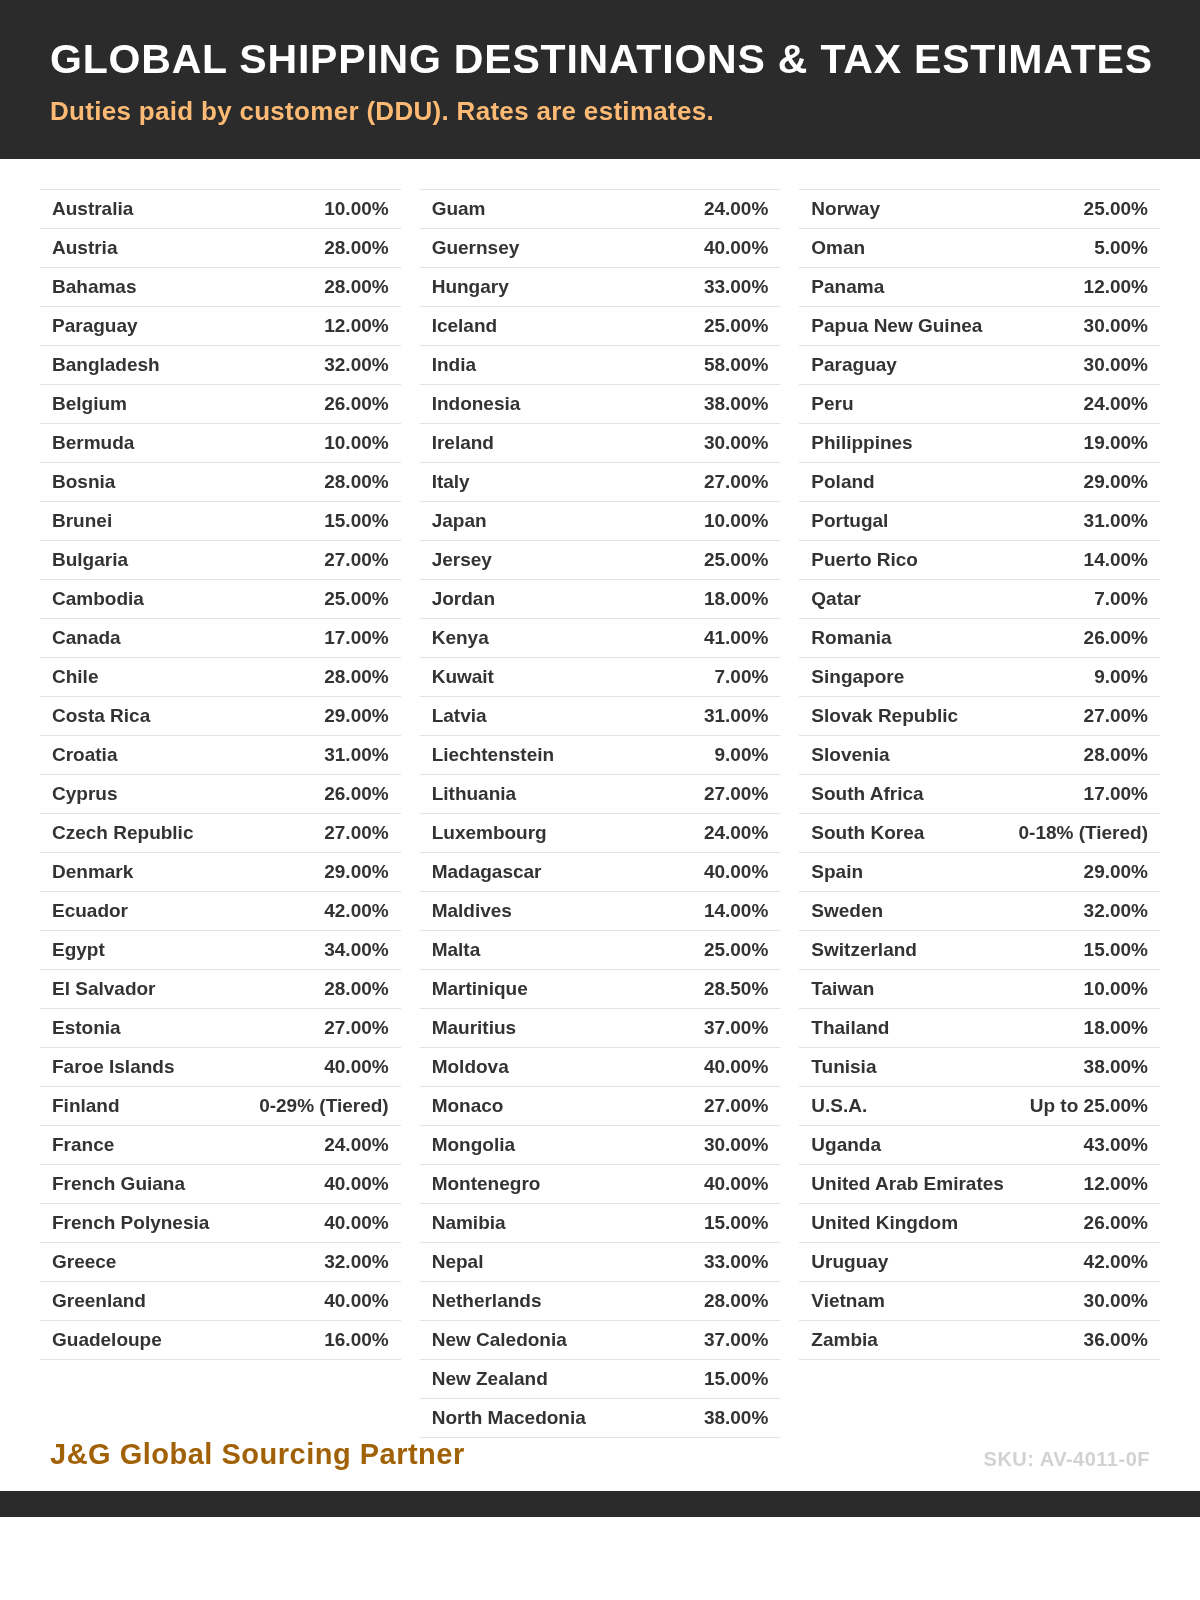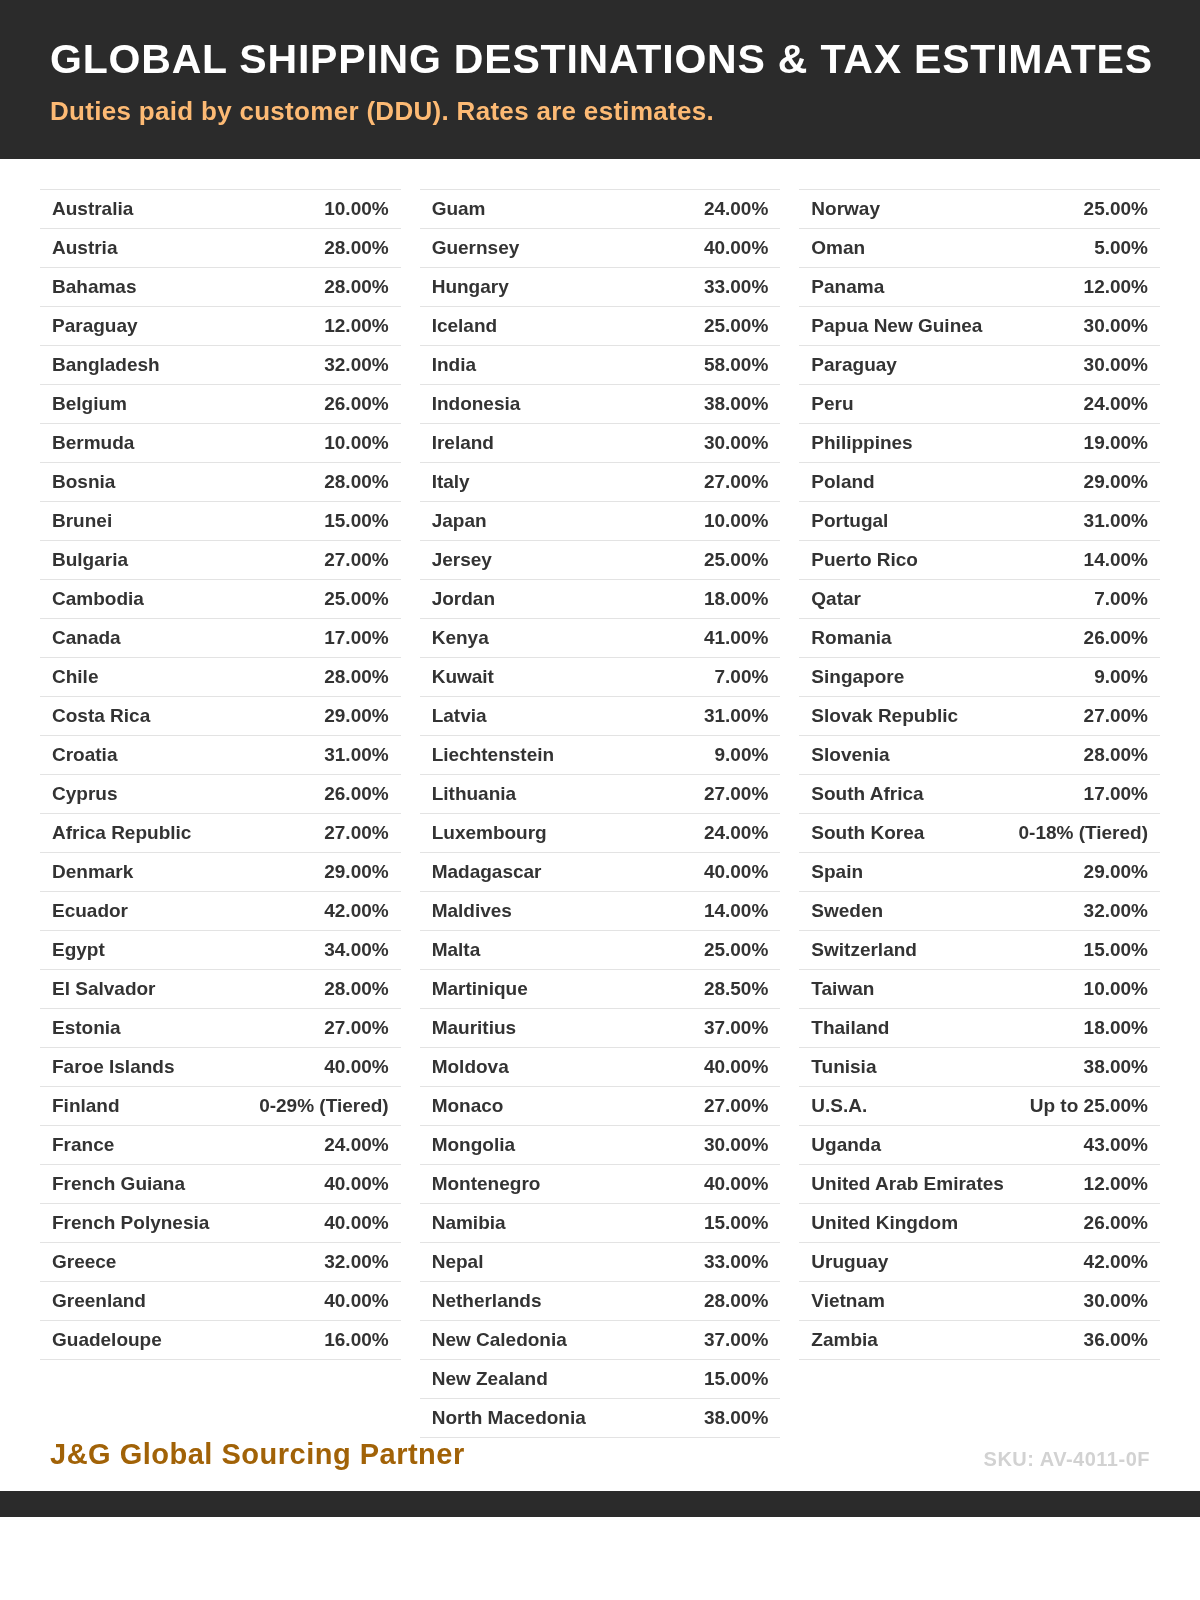--- a/index.html
+++ b/index.html
@@ -167,21 +167,21 @@
         </div>
         <div class="row">
           <span class="country">Croatia</span>
           <span class="rate">31.00%</span>
         </div>
         <div class="row">
           <span class="country">Cyprus</span>
           <span class="rate">26.00%</span>
         </div>
         <div class="row">
-          <span class="country">Africa Republic</span>
+          <span class="country">Czech Republic</span>
           <span class="rate">27.00%</span>
         </div>
         <div class="row">
           <span class="country">Denmark</span>
           <span class="rate">29.00%</span>
         </div>
         <div class="row">
           <span class="country">Ecuador</span>
           <span class="rate">42.00%</span>
         </div>

